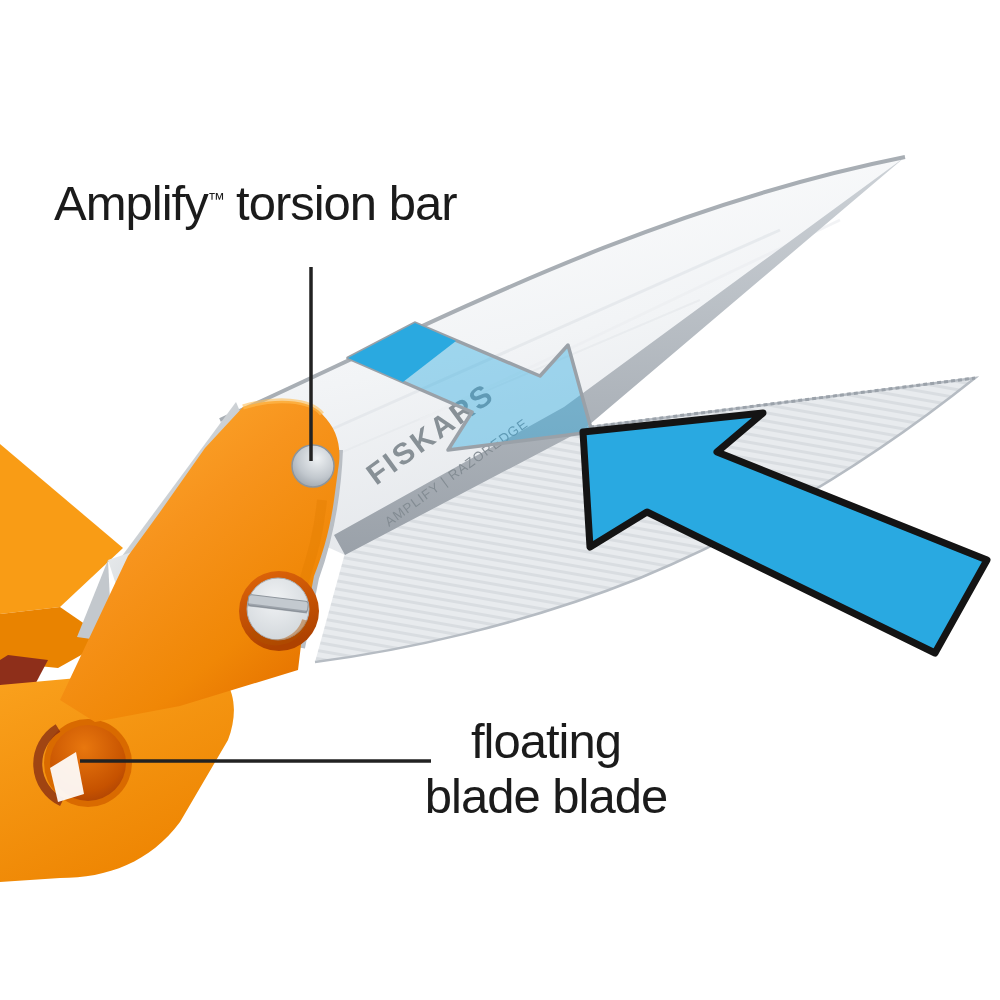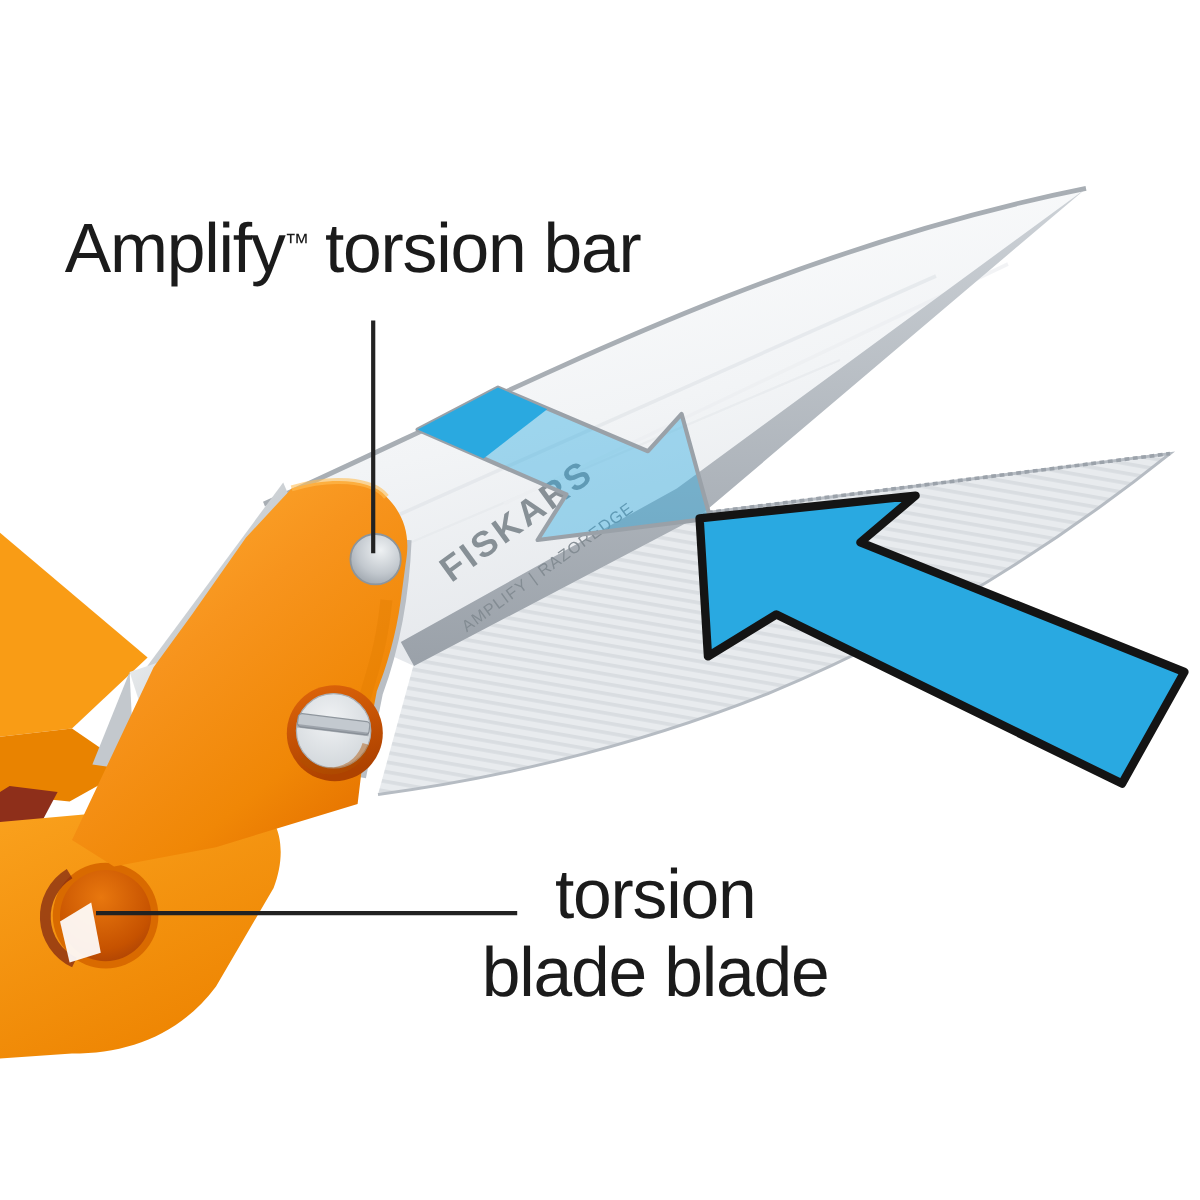--- a/index.html
+++ b/index.html
@@ -7,21 +7,21 @@
     position:relative;
     width:1000px;height:1000px;
     background:#ffffff;
     overflow:hidden;
     font-family:"Liberation Sans", sans-serif;
   }
   .artwork{position:absolute;left:0;top:0;}
   .callout{
     position:absolute;
     color:#1b1b1b;
-    font-size:58px;
+    font-size:49px;
     letter-spacing:-1px;
     line-height:1.12;
     white-space:nowrap;
   }
   .callout .tm{
     font-size:0.36em;
     vertical-align:0.85em;
     letter-spacing:0;
   }
   .callout .rest{margin-left:0.22em;}
@@ -158,17 +158,17 @@
 
     <line x1="311" y1="267" x2="311" y2="461" stroke="#222222" stroke-width="3.5"></line>
     <line x1="80" y1="761" x2="431" y2="761" stroke="#222222" stroke-width="3.5"></line>
   </svg>
 
   <div class="callout" id="label-torsion">
     <span>Amplify</span><sup class="tm">™</sup><span class="rest">torsion bar</span>
   </div>
 
   <div class="callout" id="label-tang">
-    <div>torsion</div>
+    <div>floating</div>
     <div>blade blade</div>
   </div>
 
 </div>
 
 </body></html>

